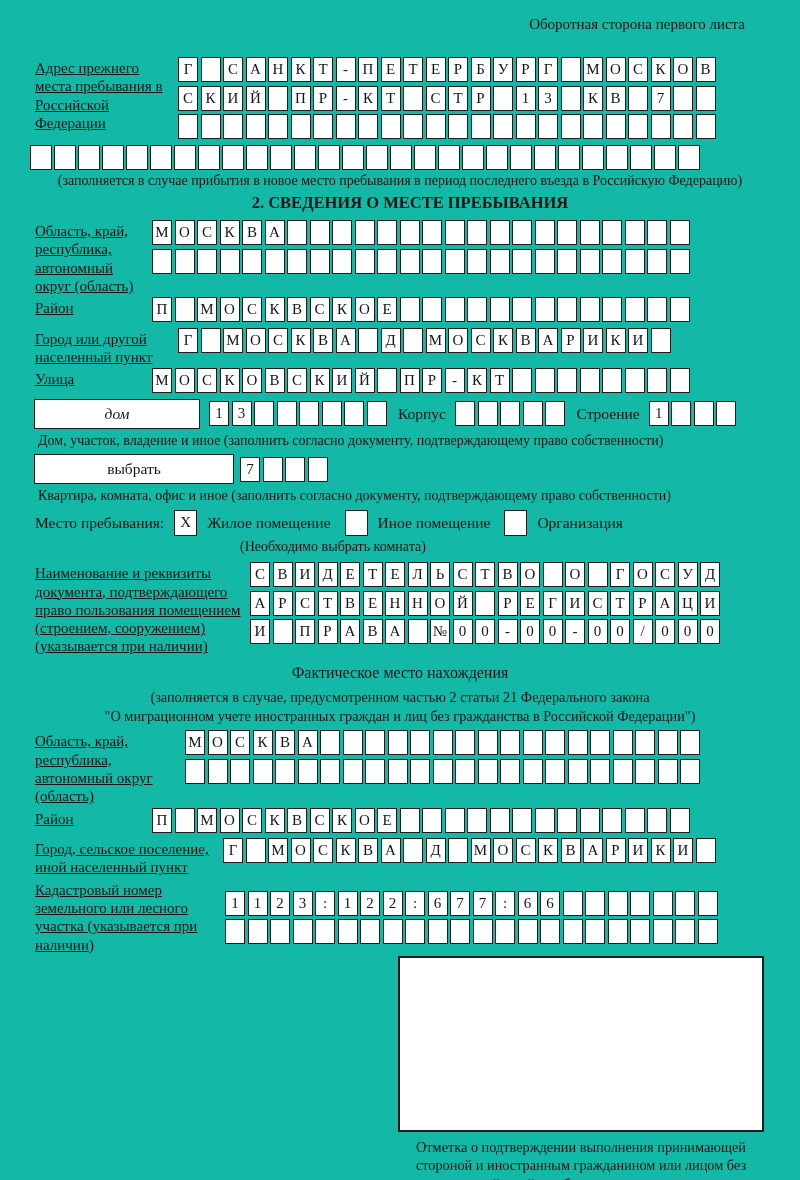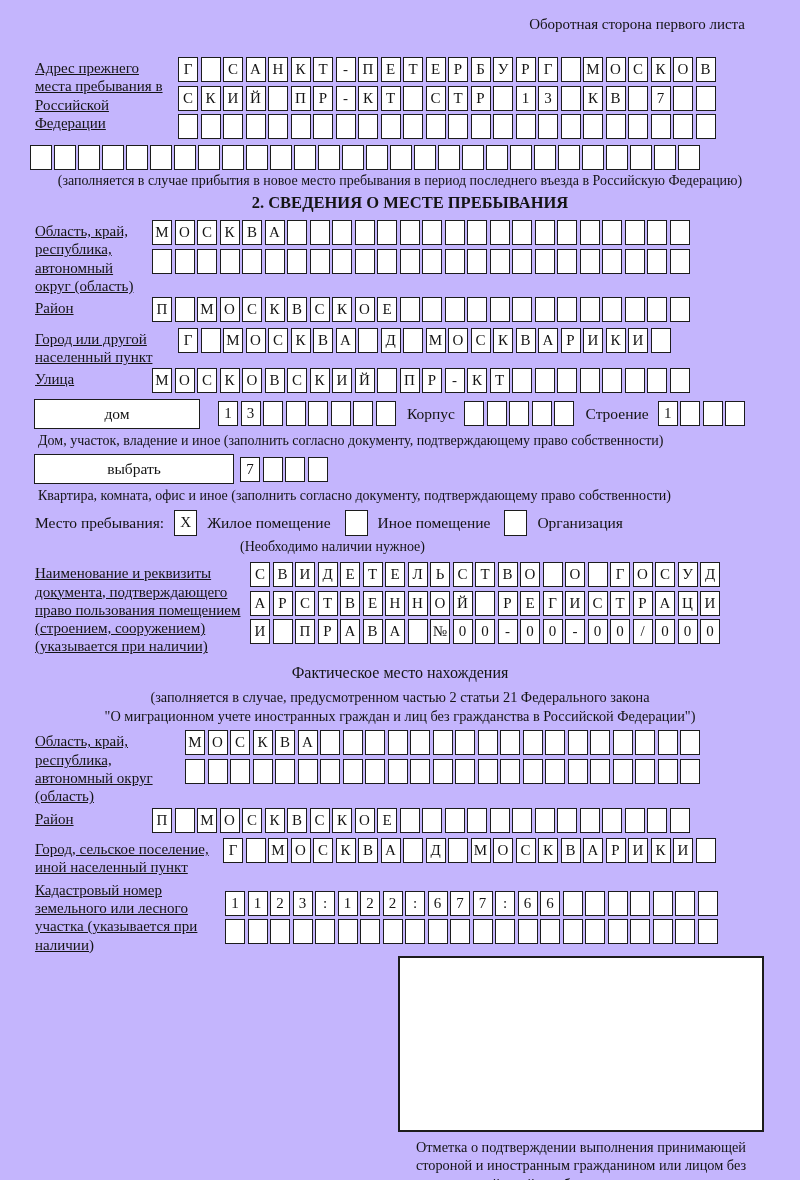--- a/index.html
+++ b/index.html
@@ -1,17 +1,17 @@
 <!DOCTYPE html>
 <html><head>
 <meta charset="utf-8">
 <style>
   html,body{margin:0;padding:0;background:#fff;}
   .page{
-    position:relative;width:800px;height:1180px;overflow:hidden;background:#c4b5fd;
+    position:relative;width:800px;height:1180px;overflow:hidden;background:#14b8a6;
     color:#141414;font-family:"Liberation Serif","DejaVu Serif",serif;
   }
   .header-note{
     text-align:right;padding:16px 55px 0 0;font-size:15px;margin-bottom:24px;
   }
   .frow{display:flex;align-items:flex-start;margin-left:35px;margin-bottom:2px;}
   .lbl{font-size:15px;line-height:1.22;flex:none;padding-top:2px;text-decoration:underline;}
   .w143{width:143px}.w117{width:117px}.w150{width:150px}.w188{width:188px}.w190{width:190px}.w215{width:215px}
   .cellcol{display:flex;flex-direction:column;}
   .cells{display:flex;margin-bottom:3.5px;}
@@ -310,21 +310,21 @@
         <span class="cell"></span>
         <span class="cell"></span>
         <span class="cell"></span>
         <span class="cell"></span>
         <span class="cell"></span>
         <span class="cell"></span>
       </div>
   </div>
 
   <div class="houserow">
-    <div class="fieldbox" style="width:166px;margin-right:18px;">дом</div>
+    <div class="fieldbox" style="width:166px;margin-right:9px;font-style:italic;">дом</div>
     <div class="cells">
         <span class="cell">1</span>
         <span class="cell">3</span>
         <span class="cell"></span>
         <span class="cell"></span>
         <span class="cell"></span>
         <span class="cell"></span>
         <span class="cell"></span>
         <span class="cell"></span>
       </div>
@@ -360,21 +360,21 @@
   <div class="resrow">
     <span>Место пребывания:</span>
     <span style="width:10px"></span>
     <span class="chk">X</span>
     <span class="opt-label">Жилое помещение</span>
     <span class="chk"></span>
     <span class="opt-label">Иное помещение</span>
     <span class="chk"></span>
     <span class="opt-label">Организация</span>
   </div>
-  <div class="caption res-note">(Необходимо наличии нужное)</div>
+  <div class="caption res-note">(Необходимо выбрать комната)</div>
 
   <div class="frow">
     <div class="lbl w215">Наименование и реквизиты документа, подтверждающего право пользования помещением (строением, сооружением) (указывается при наличии)</div>
     <div class="cellcol">
       <div class="cells">
           <span class="cell">С</span>
           <span class="cell">В</span>
           <span class="cell">И</span>
           <span class="cell">Д</span>
           <span class="cell">Е</span>

